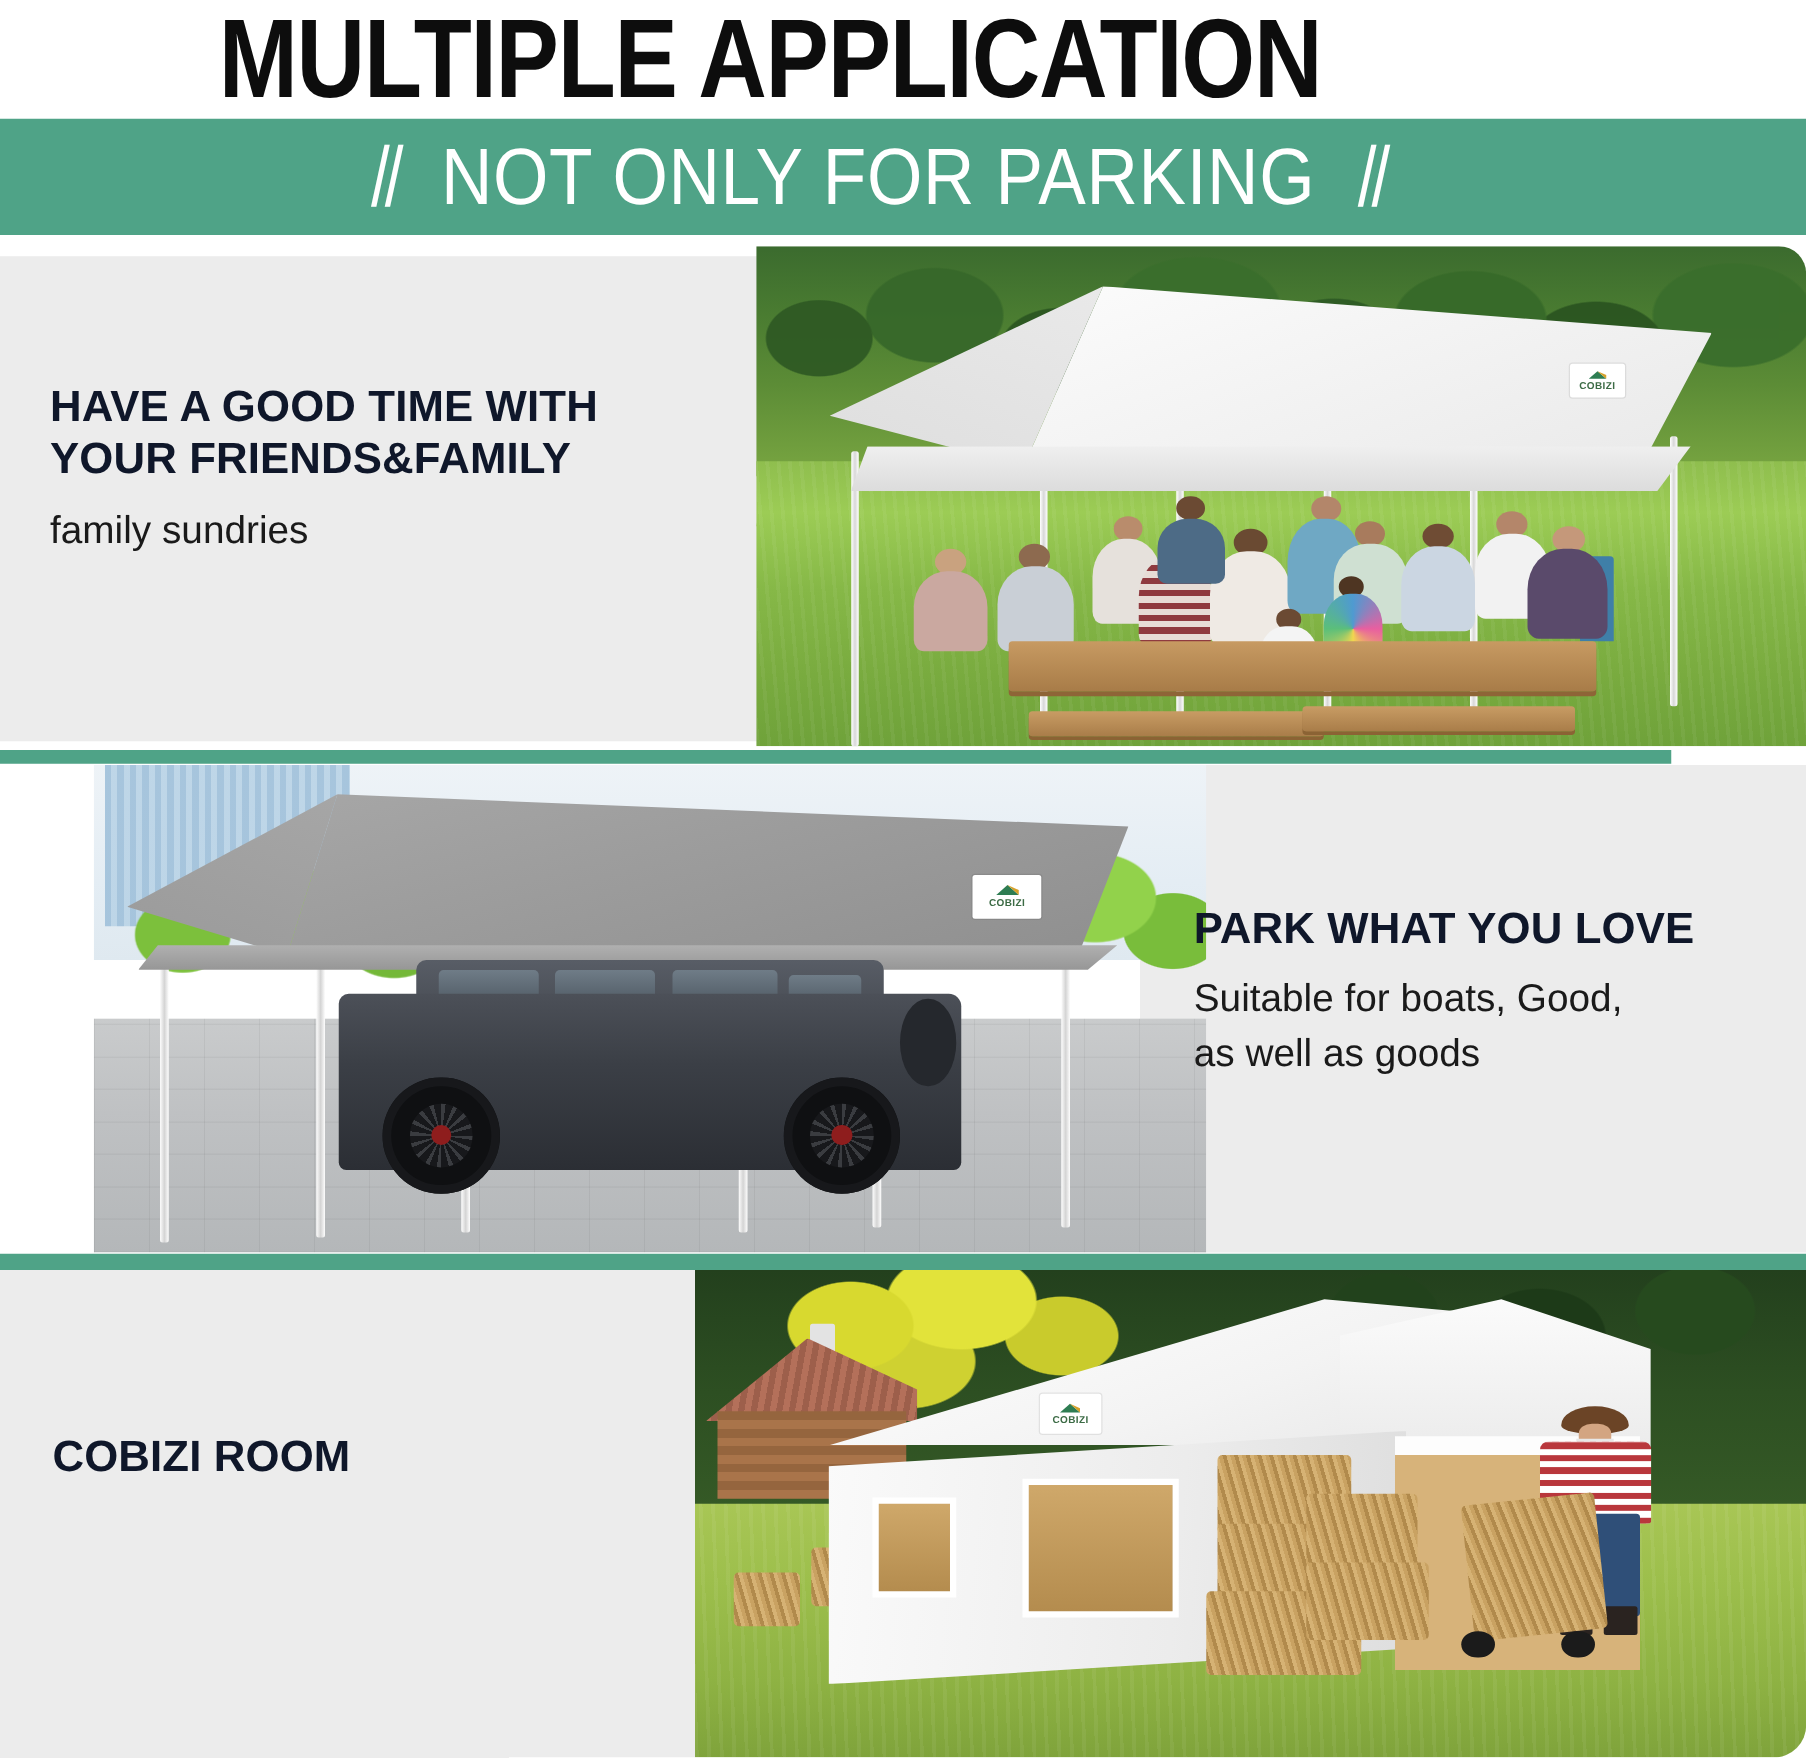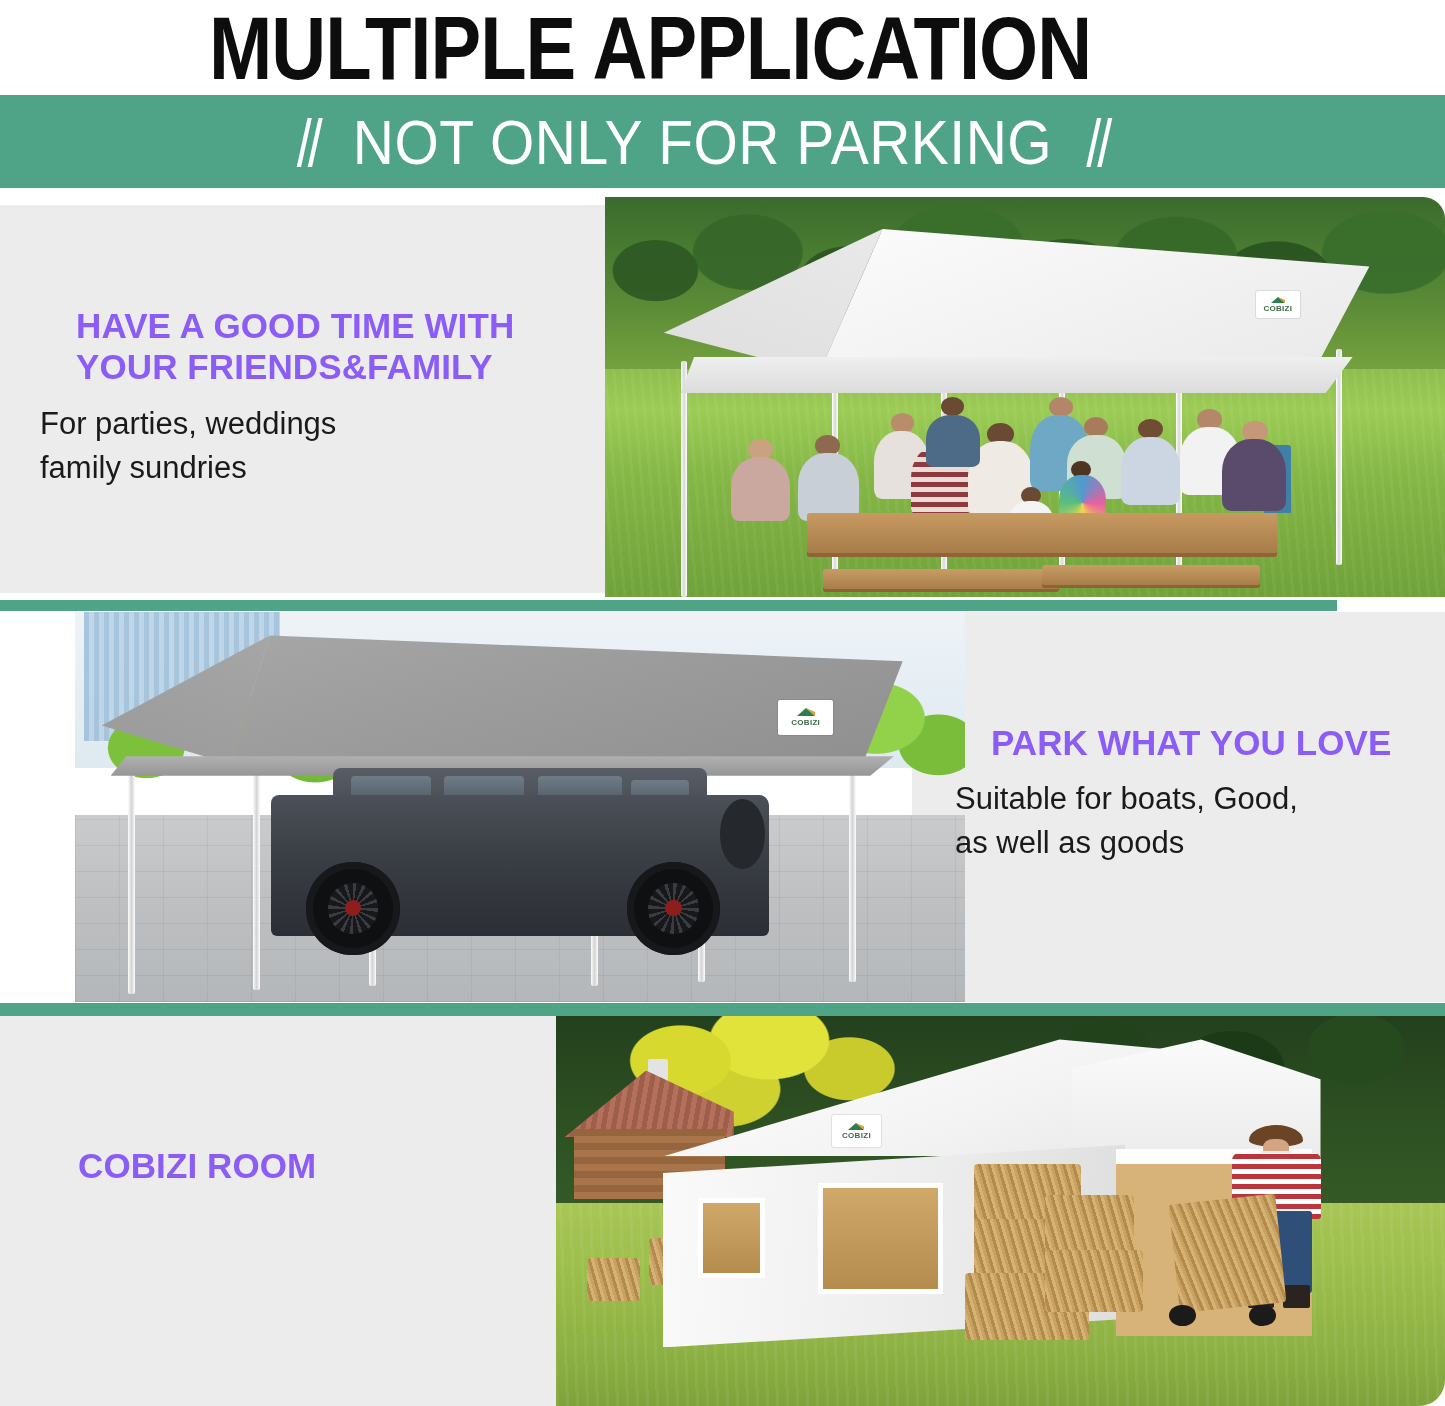--- a/index.html
+++ b/index.html
@@ -8,21 +8,21 @@
     width:1445px; height:1406px;
     font-family:"Liberation Sans", sans-serif;
     overflow:hidden;
     position:relative;
   }
 
   
   .hdr-title-wrap{
     position:absolute; left:0; top:0; width:1232px; height:95px;
     background:#ffffff;
-    display:flex; align-items:center; justify-content:center;margin-left:34px;
+    display:flex; align-items:center; justify-content:center;
   }
   .hdr-title{
     font-size:76px; font-weight:bold; color:#0d0d0d;
     letter-spacing:-1px; line-height:1;
     white-space:nowrap;
     transform:scaleY(1.18);
     transform-origin:center center;
   }
 
   .hdr-band{
@@ -45,22 +45,22 @@
     transform:scaleY(1.12);
   }
 
   
   .panel-bg{ position:absolute; background:#ececec; }
   .photo{ position:absolute; overflow:hidden; }
   .divider{ position:absolute; background:#4fa387; }
 
   
   .txt-head{
-    font-size:35px; font-weight:bold; color:#8b5cf6;
-    line-height:1.18; letter-spacing:0.1px;margin-left:36px;
+    font-size:35px; font-weight:bold; color:#0f172a;
+    line-height:1.18; letter-spacing:0.1px;
   }
   .txt-body{
     font-size:31px; font-weight:400; color:#1a1a1a;
     line-height:1.42; margin-top:14px;
   }
 
   
   #sec1-bg{ left:0; top:205px; width:1420px; height:388px; }
   #sec1-text{ position:absolute; left:40px; top:305px; width:540px; }
   #sec1-photo{ left:605px; top:197px; width:840px; height:400px; border-radius:0 22px 0 0; }
@@ -238,21 +238,20 @@
 </div>
 
 <div class="panel-bg" id="sec1-bg"></div>
 
 <div id="sec1-text">
   <div class="txt-head">
     <div>HAVE A GOOD TIME WITH</div>
     <div>YOUR FRIENDS&amp;FAMILY</div>
   </div>
   <div class="txt-body">
-    <div>For parties, weddings</div>
     <div>family sundries</div>
   </div>
 </div>
 
 <div class="photo" id="sec1-photo">
   <div class="scene">
     <div class="s1-sky"></div>
     <div class="s1-treeline"></div>
     <div class="s1-hill"></div>
     <div class="s1-grass"></div>

